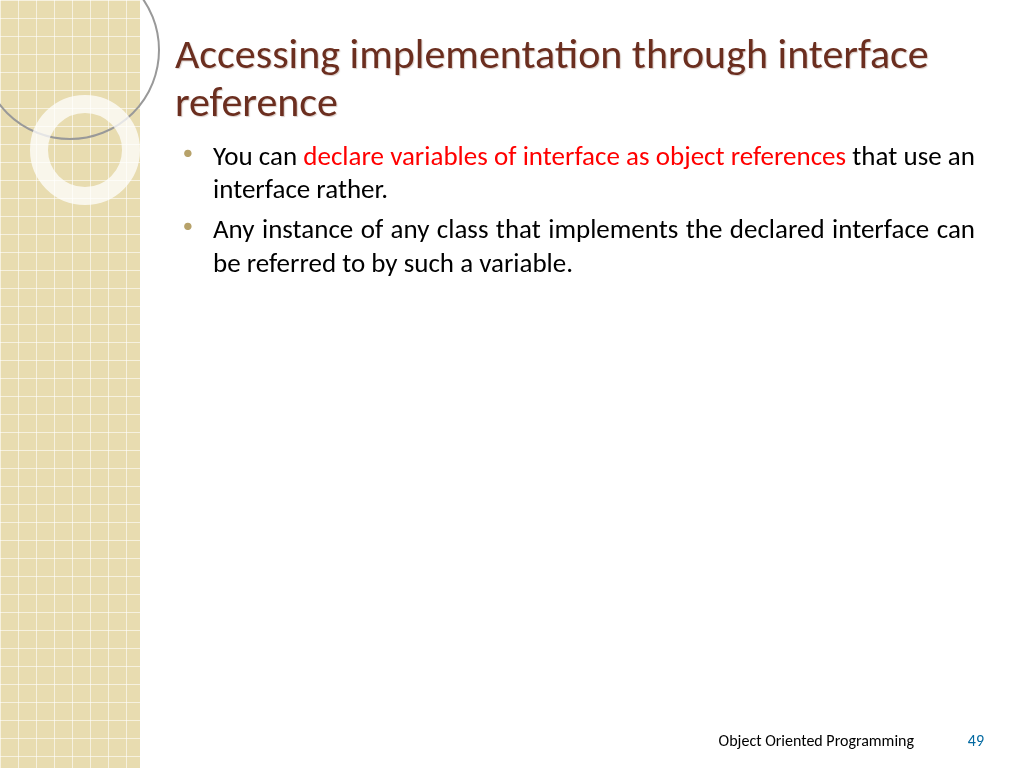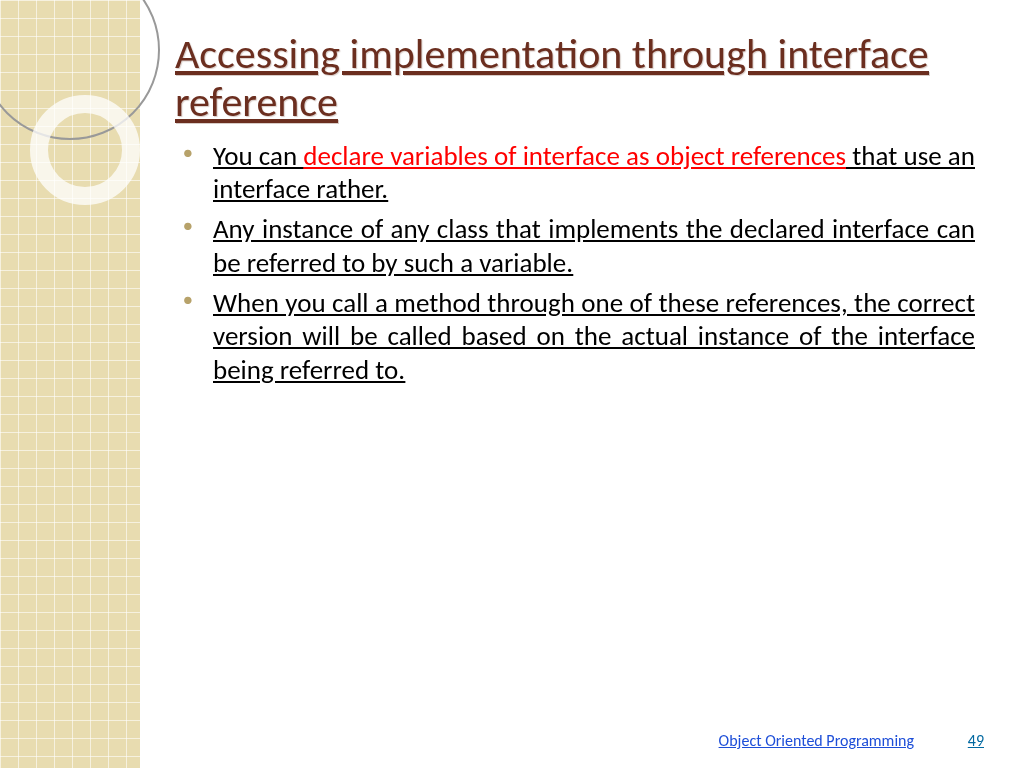--- a/index.html
+++ b/index.html
@@ -1,15 +1,15 @@
 <!DOCTYPE html>
 <html><head>
 <meta charset="utf-8">
 <style>
-  * { margin: 0; padding: 0; box-sizing: border-box; text-decoration: underline; }
+  * { margin: 0; padding: 0; box-sizing: border-box; }
   body {
     width: 1024px;
     height: 768px;
     background: #ffffff;
     font-family: "Gill Sans", "Gill Sans MT", Calibri, sans-serif;
     position: relative;
     overflow: hidden;
   }
   .left-decoration {
     position: absolute;
@@ -83,21 +83,21 @@
     top: 4px;
     color: #b7a26a;
     font-size: 16px;
   }
   .red { color: #ff0000; }
   .link { color: #149b3a; text-decoration: underline; }
   .footer-text {
     position: absolute;
     right: 110px;
     bottom: 18px;
-    color: #1d4ed8;
+    color: #000000;
     font-size: 16px;
   }
   .page-num {
     position: absolute;
     right: 40px;
     bottom: 18px;
     color: #0369a1;
     font-size: 16px;
   }
 </style>
@@ -108,18 +108,17 @@
   <div class="grid-pattern"></div>
   <div class="ring-outer"></div>
   <div class="ring-inner"></div>
 </div>
 
 <div class="content">
   <h1 class="title">Accessing implementation through interface reference</h1>
   <ul class="bullets" id="bullet-list">
       <li><span>You can </span><span class="red">declare variables of interface as object references</span><span> that use an interface rather.</span></li>
       <li><span>Any instance of any class that implements the declared interface can be referred to by such a variable.</span></li>
-      <li><span>When you call a method through one of these references, the correct version will be called based on the actual instance of the interface being referred to.</span></li>
     </ul>
 </div>
 
 <div class="footer-text">Object Oriented Programming</div>
 <div class="page-num">49</div>
 
 </body></html>

